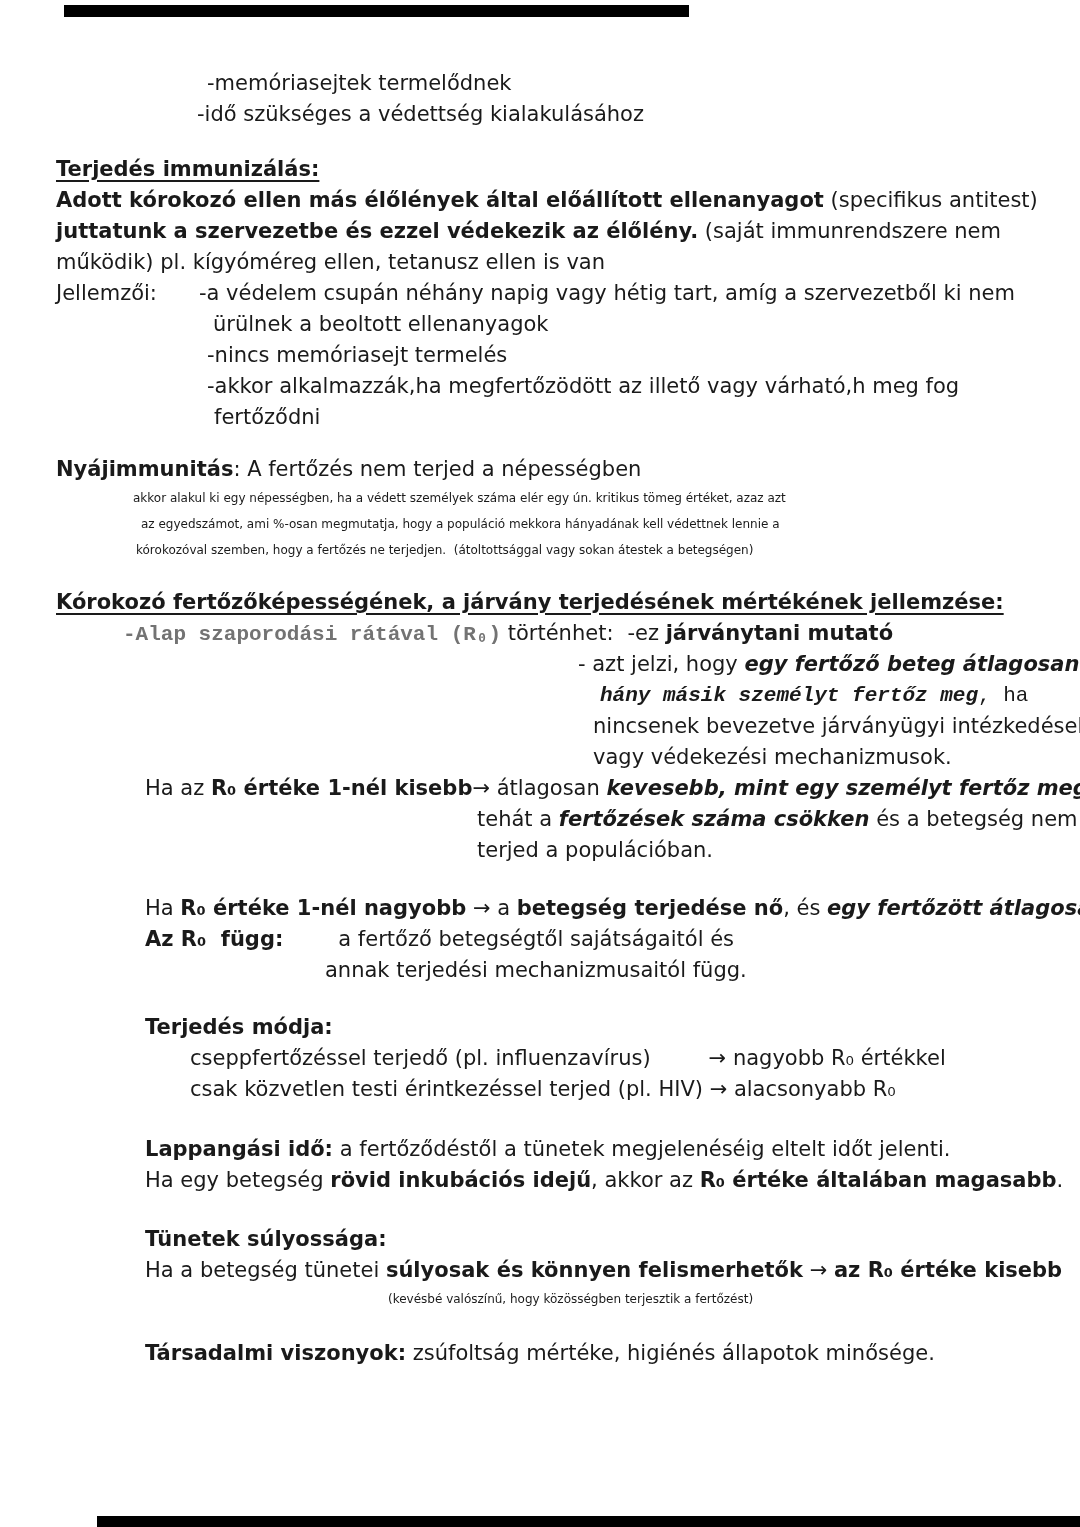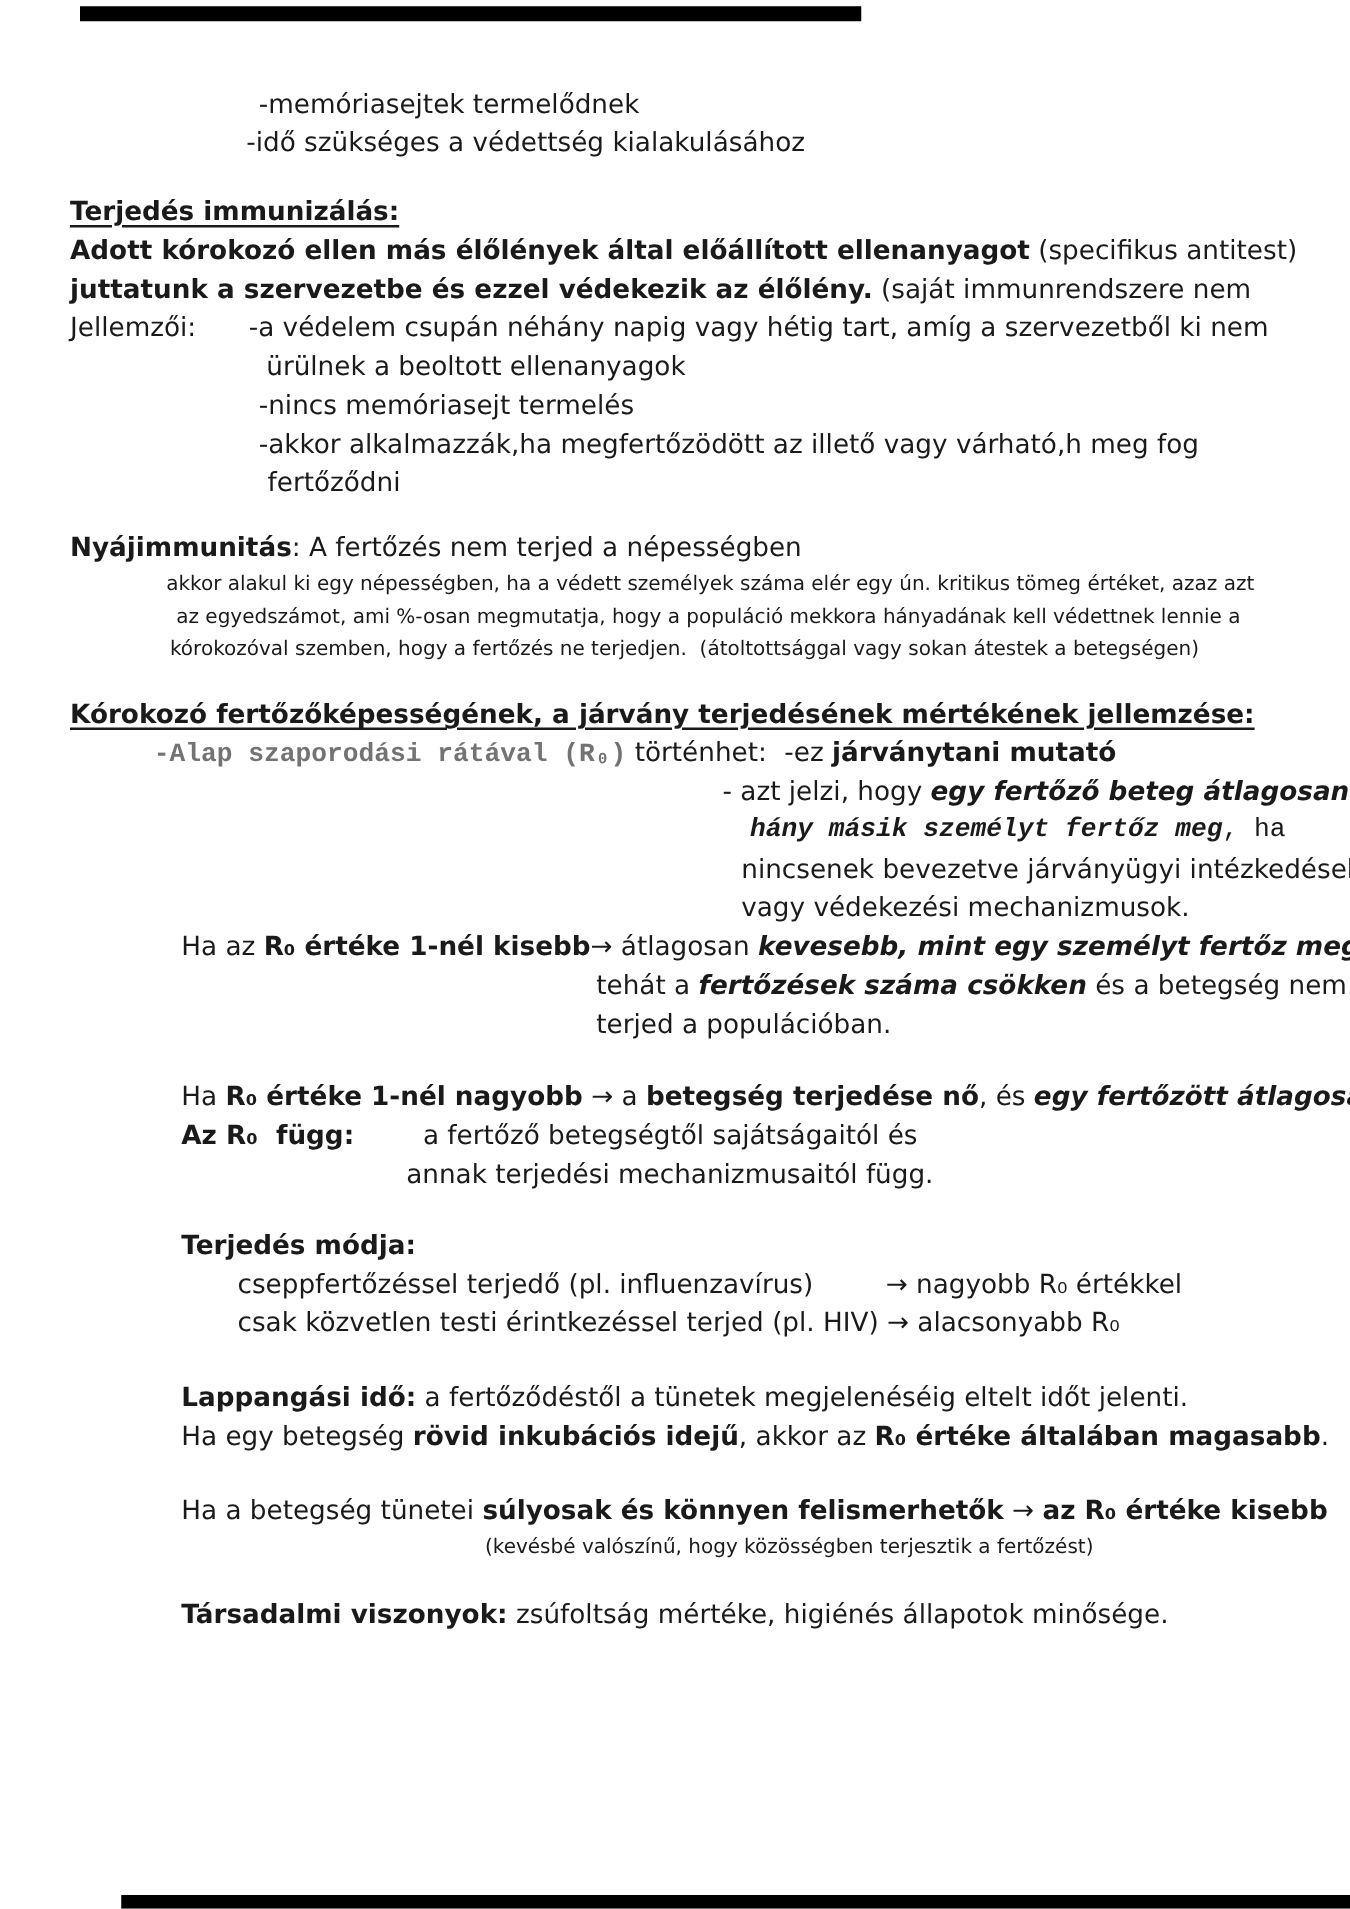--- a/index.html
+++ b/index.html
@@ -3,21 +3,21 @@
 <meta charset="utf-8">
 <style>
   html,body{margin:0;padding:0;}
   body{
     width:1080px;height:1527px;position:relative;overflow:hidden;
     background:#ffffff;
     font-family:"DejaVu Sans", sans-serif;
   }
   #doc{position:absolute;left:0;top:0;width:1080px;padding-top:68px;}
   .line{white-space:pre;font-size:21px;line-height:31px;height:31px;color:#1a1a1a;}
-  .line.small{font-size:16px;line-height:26px;height:26px;}
+  .line.small{font-size:12px;line-height:26px;height:26px;}
   .seg{display:inline;}
   .b{font-weight:700;}
   .i{font-style:italic;text-align:center;}
   .u{text-decoration:underline;text-decoration-thickness:2px;text-underline-offset:4px;}
   .gap{width:100%;}
   .bar{position:absolute;background:#000000;}
   #topbar{left:64px;top:5px;width:625px;height:12px;}
   #bottombar{left:97px;top:1516px;width:983px;height:11px;}
 </style>
 </head>
@@ -25,20 +25,21 @@
 
 <div id="topbar" class="bar"></div>
 
 <div id="doc">
     <div class="line" style="margin-left: 207px;"><span class="seg">-memóriasejtek termelődnek</span></div>
     <div class="line" style="margin-left: 197px;"><span class="seg">-idő szükséges a védettség kialakulásához</span></div>
     <div class="gap" style="height: 24px;"></div>
     <div class="line" style="margin-left: 56px;"><span class="seg b u">Terjedés immunizálás:</span></div>
     <div class="line" style="margin-left: 56px;"><span class="seg b">Adott kórokozó ellen más élőlények által előállított ellenanyagot</span><span class="seg"> (specifikus antitest)</span></div>
     <div class="line" style="margin-left: 56px;"><span class="seg b">juttatunk a szervezetbe és ezzel védekezik az élőlény.</span><span class="seg"> (saját immunrendszere nem</span></div>
+    <div class="line" style="margin-left: 56px;"><span class="seg">működik) pl. kígyóméreg ellen, tetanusz ellen is van</span></div>
     <div class="line" style="margin-left: 56px;"><span class="seg">Jellemzői:</span><span class="seg" style="padding-left: 42px;">-a védelem csupán néhány napig vagy hétig tart, amíg a szervezetből ki nem</span></div>
     <div class="line" style="margin-left: 213px;"><span class="seg">ürülnek a beoltott ellenanyagok</span></div>
     <div class="line" style="margin-left: 207px;"><span class="seg">-nincs memóriasejt termelés</span></div>
     <div class="line" style="margin-left: 207px;"><span class="seg">-akkor alkalmazzák,ha megfertőzödött az illető vagy várható,h meg fog</span></div>
     <div class="line" style="margin-left: 214px;"><span class="seg">fertőződni</span></div>
     <div class="gap" style="height: 21px;"></div>
     <div class="line" style="margin-left: 56px;"><span class="seg b">Nyájimmunitás</span><span class="seg">: A fertőzés nem terjed a népességben</span></div>
     <div class="line small" style="margin-left: 133px;"><span class="seg">akkor alakul ki egy népességben, ha a védett személyek száma elér egy ún. kritikus tömeg értéket, azaz azt</span></div>
     <div class="line small" style="margin-left: 141px;"><span class="seg">az egyedszámot, ami %-osan megmutatja, hogy a populáció mekkora hányadának kell védettnek lennie a</span></div>
     <div class="line small" style="margin-left: 136px;"><span class="seg">kórokozóval szemben, hogy a fertőzés ne terjedjen.  (átoltottsággal vagy sokan átestek a betegségen)</span></div>
@@ -57,19 +58,20 @@
     <div class="line" style="margin-left: 145px;"><span class="seg b">Az R₀  függ:</span><span class="seg" style="padding-left: 55px;">a fertőző betegségtől sajátságaitól és</span></div>
     <div class="line" style="margin-left: 325px;"><span class="seg">annak terjedési mechanizmusaitól függ.</span></div>
     <div class="gap" style="height: 26px;"></div>
     <div class="line" style="margin-left: 145px;"><span class="seg b">Terjedés módja:</span></div>
     <div class="line" style="margin-left: 190px;"><span class="seg">cseppfertőzéssel terjedő (pl. influenzavírus)</span><span class="seg" style="padding-left: 58px;">→ nagyobb R₀ értékkel</span></div>
     <div class="line" style="margin-left: 190px;"><span class="seg">csak közvetlen testi érintkezéssel terjed (pl. HIV) → alacsonyabb R₀</span></div>
     <div class="gap" style="height: 29px;"></div>
     <div class="line" style="margin-left: 145px;"><span class="seg b">Lappangási idő:</span><span class="seg"> a fertőződéstől a tünetek megjelenéséig eltelt időt jelenti.</span></div>
     <div class="line" style="margin-left: 145px;"><span class="seg">Ha egy betegség </span><span class="seg b">rövid inkubációs idejű</span><span class="seg">, akkor az </span><span class="seg b">R₀ értéke általában magasabb</span><span class="seg">.</span></div>
     <div class="gap" style="height: 28px;"></div>
+    <div class="line" style="margin-left: 145px;"><span class="seg b">Tünetek súlyossága:</span></div>
     <div class="line" style="margin-left: 145px;"><span class="seg">Ha a betegség tünetei </span><span class="seg b">súlyosak és könnyen felismerhetők</span><span class="seg"> → </span><span class="seg b">az R₀ értéke kisebb</span></div>
     <div class="line small" style="margin-left: 388px;"><span class="seg">(kevésbé valószínű, hogy közösségben terjesztik a fertőzést)</span></div>
     <div class="gap" style="height: 26px;"></div>
     <div class="line" style="margin-left: 145px;"><span class="seg b">Társadalmi viszonyok:</span><span class="seg"> zsúfoltság mértéke, higiénés állapotok minősége.</span></div>
   </div>
 
 <div id="bottombar" class="bar"></div>
 
 </body></html>

